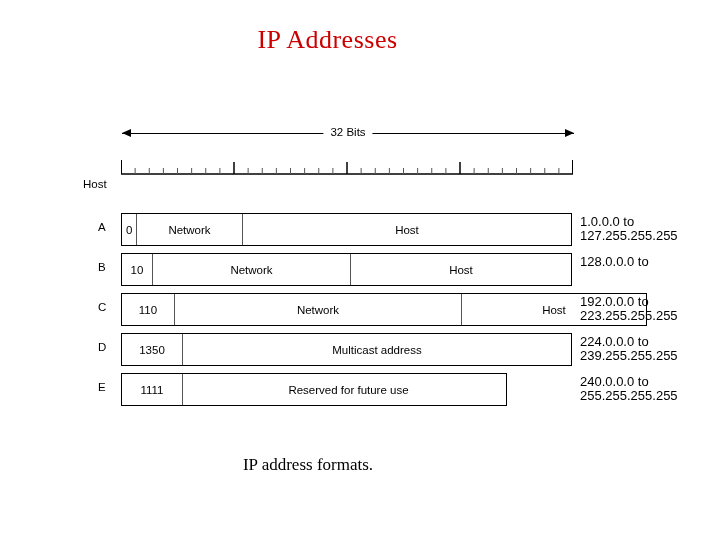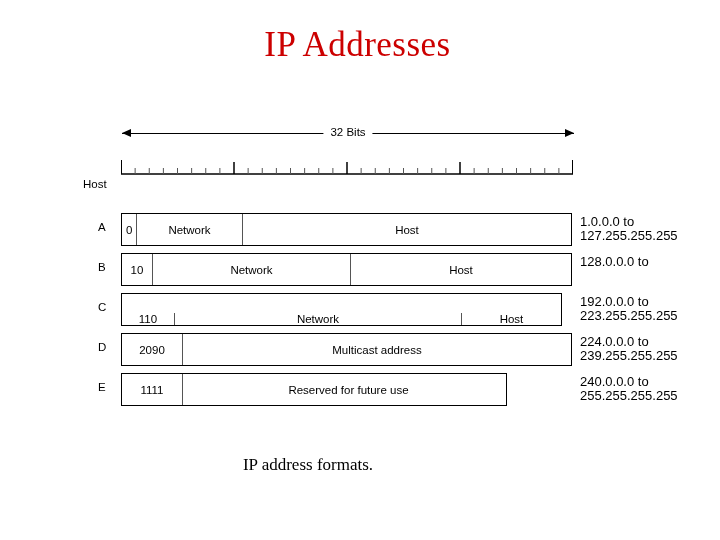--- a/index.html
+++ b/index.html
@@ -16,25 +16,24 @@
   }
 
   
   #slide-title {
     position: absolute;
     left: 0;
     top: 26px;
     width: 655px;
     text-align: center;
     font-family: "Liberation Serif", serif;
-    font-size: 35px;
+    font-size: 26px;
     color: #cc0000;
     letter-spacing: 0.5px;
     line-height: 1.1;
-    padding-left: 30px;
   }
 
   
   #figure {
     position: absolute;
     left: 16px;
     top: 0;
     width: 720px;
     height: 540px;
   }
@@ -257,34 +256,34 @@
           <div class="field prefix prefix-center" style="width: 30px; flex: 0 0 30px; text-align: right;">10</div>
           <div class="field" style="width: 198px; flex: 0 0 198px;">Network</div>
           <div class="field" style="flex: 1 1 auto;">Host</div>
         </div>
         <div class="range-text">
           <div>128.0.0.0 to</div>
         </div>
       </div>
       <div class="class-row" style="top: 293px;">
         <div class="class-letter">C</div>
-        <div class="row-bar" style="width: 441px; align-items: flex-end;">
+        <div class="row-bar" style="width: 526px;">
           <div class="field prefix prefix-center" style="width: 52px; flex: 0 0 52px;">110</div>
           <div class="field" style="width: 287px; flex: 0 0 287px;">Network</div>
           <div class="field" style="flex: 1 1 auto;">Host</div>
         </div>
         <div class="range-text">
           <div>192.0.0.0 to</div>
           <div>223.255.255.255</div>
         </div>
       </div>
       <div class="class-row" style="top: 333px;">
         <div class="class-letter">D</div>
         <div class="row-bar" style="width: 451px;">
-          <div class="field prefix prefix-center" style="width: 60px; flex: 0 0 60px;">2090</div>
+          <div class="field prefix prefix-center" style="width: 60px; flex: 0 0 60px;">1350</div>
           <div class="field" style="flex: 1 1 auto;">Multicast address</div>
         </div>
         <div class="range-text">
           <div>224.0.0.0 to</div>
           <div>239.255.255.255</div>
         </div>
       </div>
       <div class="class-row" style="top: 373px;">
         <div class="class-letter">E</div>
         <div class="row-bar" style="width: 386px;">

